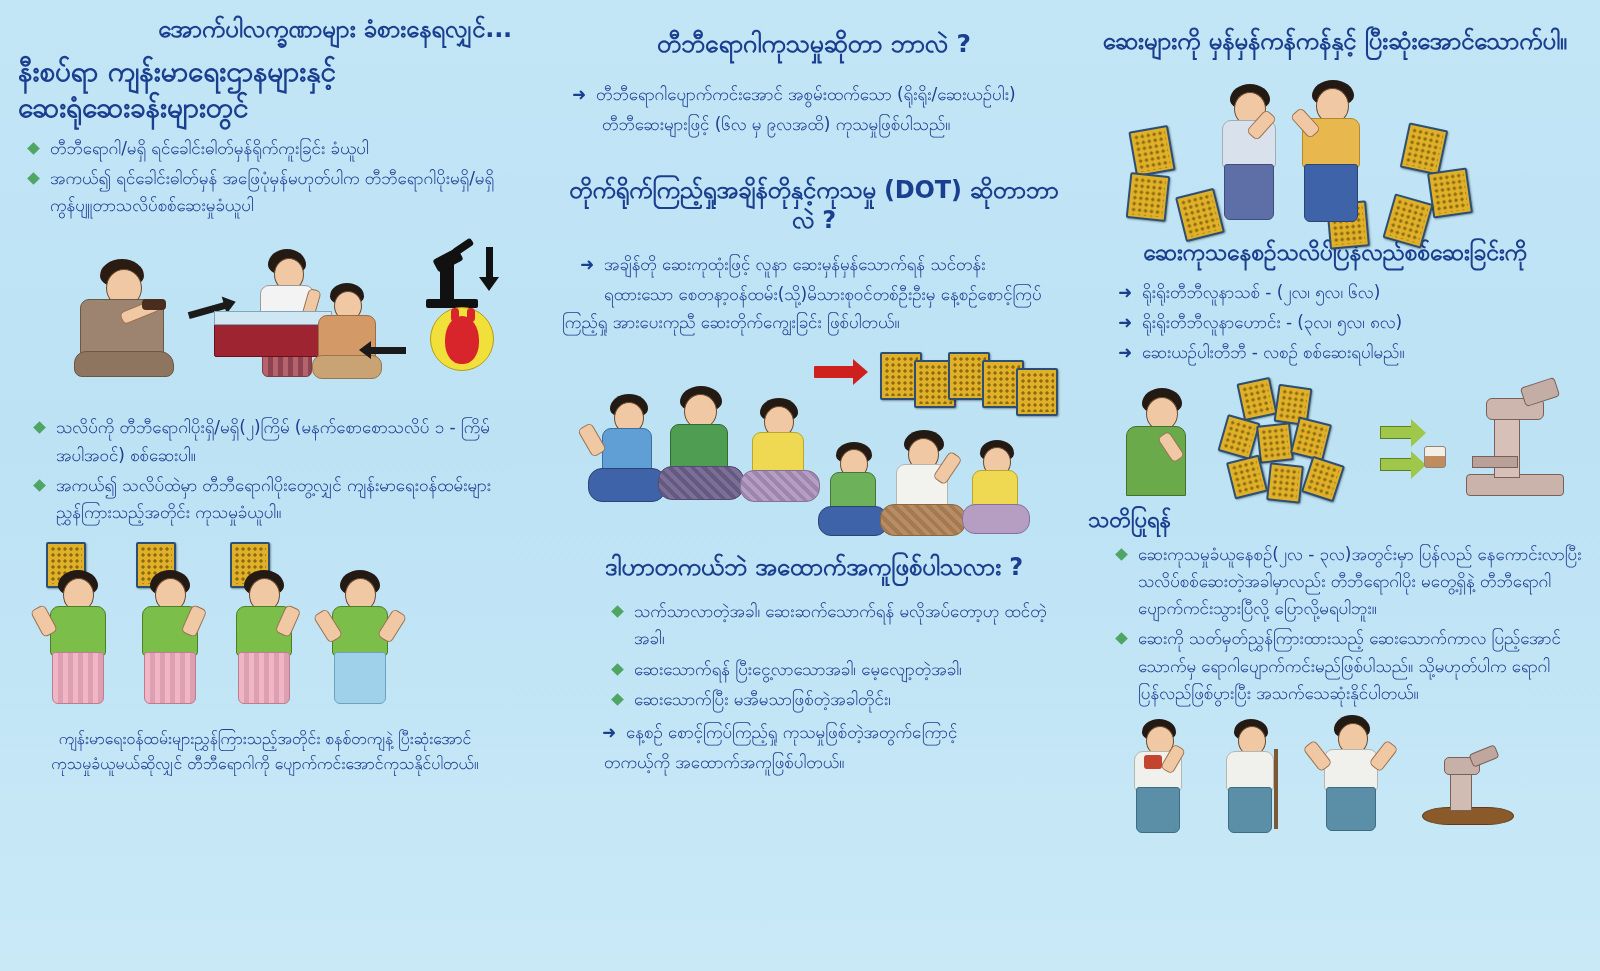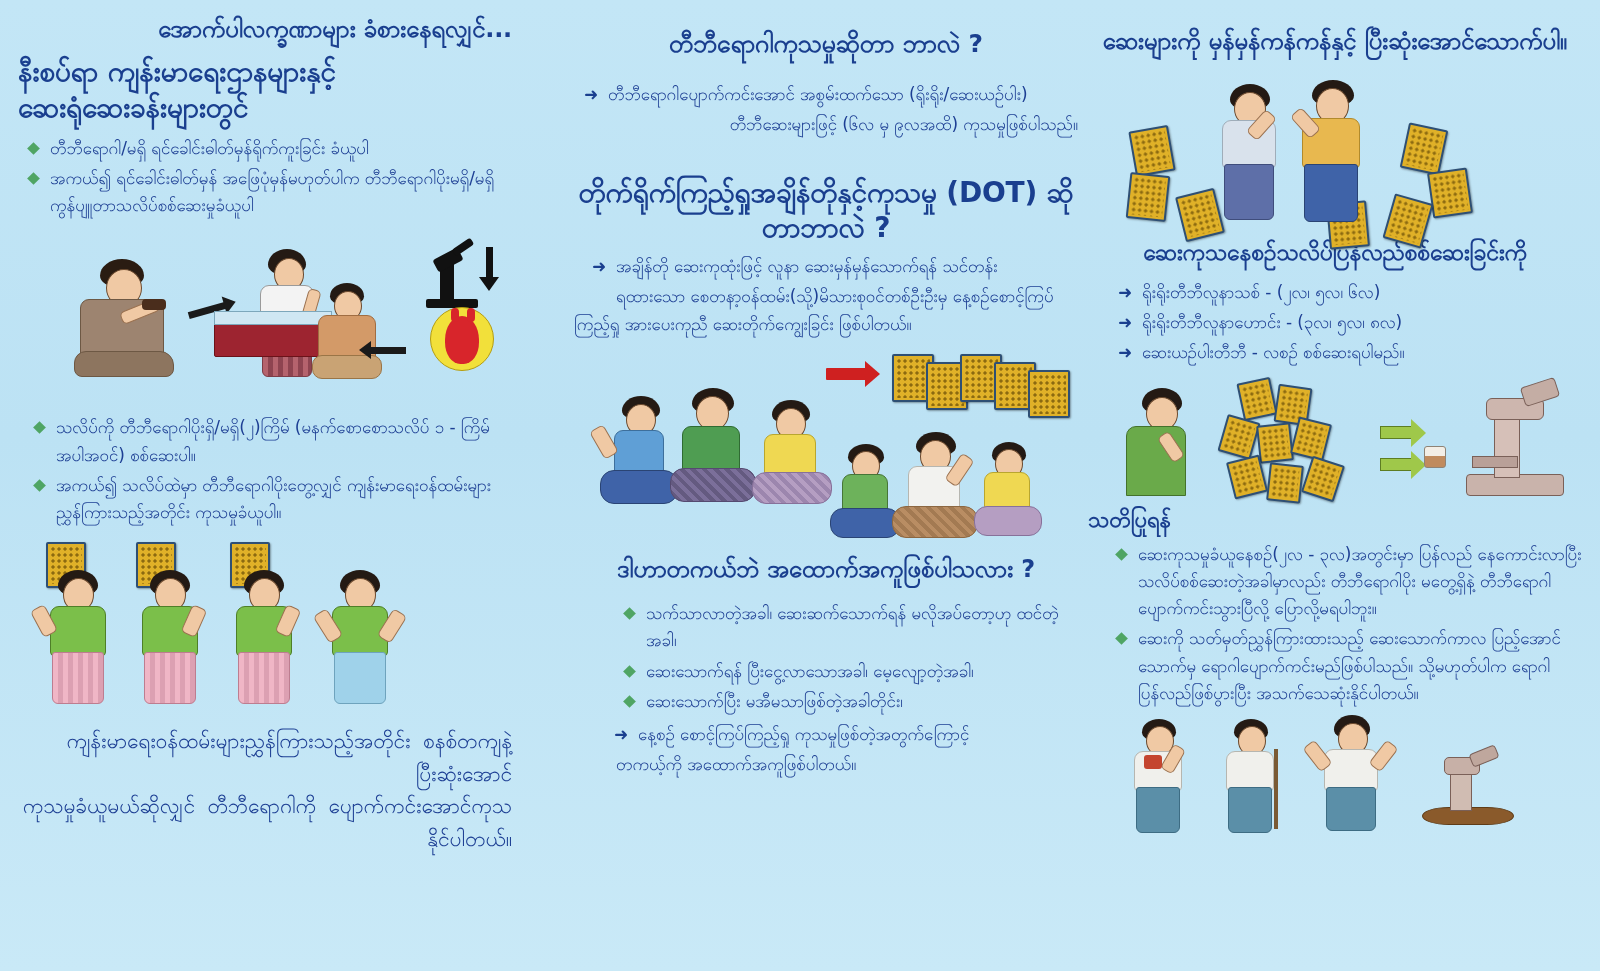--- a/index.html
+++ b/index.html
@@ -21,21 +21,21 @@
     background: linear-gradient(180deg, #c3e6f6 0%, #bce2f4 45%, #c9e9f7 100%);
   }
 
   .col {
     position: absolute;
     top: 0;
     height: 971px;
     padding: 14px 18px 0 18px;
   }
   .col-left   { left: 0px;    width: 530px; }
-  .col-mid    { left: 556px;  width: 540px; }
+  .col-mid    { left: 544px;  width: 540px; }
   .col-right  { left: 1070px; width: 530px; }
 
   
   .h-main {
     color: #1a3f8f;
     font-weight: bold;
     font-size: 25px;
     line-height: 1.25;
     text-align: center;
     letter-spacing: -0.2px;
@@ -96,25 +96,24 @@
     top: 0px;
     color: #1a3f8f;
     font-size: 17px;
     font-weight: bold;
   }
 
   .hang { padding-left: 30px; }
 
   .caption {
     color: #1d3f94;
-    font-size: 21px;
+    font-size: 16px;
     line-height: 1.55;
-    text-align: right;
+    text-align: center;
     letter-spacing: -0.1px;
-    font-family: Liberation Mono, monospace;
   }
 
   
   .illus {
     position: relative;
     width: 100%;
   }
 
   
   .person { position: absolute; }
@@ -353,23 +352,23 @@
 
   <div class="col col-mid">
 
     <div class="h-main" style="margin-top:14px; margin-bottom:22px;">တီဘီရောဂါကုသမှုဆိုတာ ဘာလဲ ?</div>
 
     <ul class="bullets" style="margin-left:10px;">
       <li class="arrow">
         <span>တီဘီရောဂါပျောက်ကင်းအောင် အစွမ်းထက်သော (ရိုးရိုး/ဆေးယဉ်ပါး)</span>
       </li>
     </ul>
-    <div class="para hang" style="margin-left:10px;text-align:right;">တီဘီဆေးများဖြင့် (၆လ မှ ၉လအထိ) ကုသမှုဖြစ်ပါသည်။</div>
-
-    <div class="h-main" style="margin-top:36px; margin-bottom:8px; font-size:28px;">တိုက်ရိုက်ကြည့်ရှုအချိန်တိုနှင့်ကုသမှု (DOT) ဆိုတာဘာလဲ ?</div>
+    <div class="para hang" style="margin-left:10px;">တီဘီဆေးများဖြင့် (၆လ မှ ၉လအထိ) ကုသမှုဖြစ်ပါသည်။</div>
+
+    <div class="h-main" style="margin-top:36px; margin-bottom:16px; font-size:24px;">တိုက်ရိုက်ကြည့်ရှုအချိန်တိုနှင့်ကုသမှု (DOT) ဆိုတာဘာလဲ ?</div>
 
     <ul class="bullets" style="margin-left:18px;">
       <li class="arrow">
         <span>အချိန်တို ဆေးကုထုံးဖြင့် လူနာ ဆေးမှန်မှန်သောက်ရန် သင်တန်း</span>
       </li>
     </ul>
     <div class="para" style="margin-left:42px;">ရထားသော စေတနာ့ဝန်ထမ်း(သို့)မိသားစုဝင်တစ်ဦးဦးမှ နေ့စဉ်စောင့်ကြပ်</div>
     <div class="para" style="">ကြည့်ရှု အားပေးကုညီ ဆေးတိုက်ကျွေးခြင်း ဖြစ်ပါတယ်။</div>
 
     <div class="illus" style="height:190px; margin-top:10px;">

